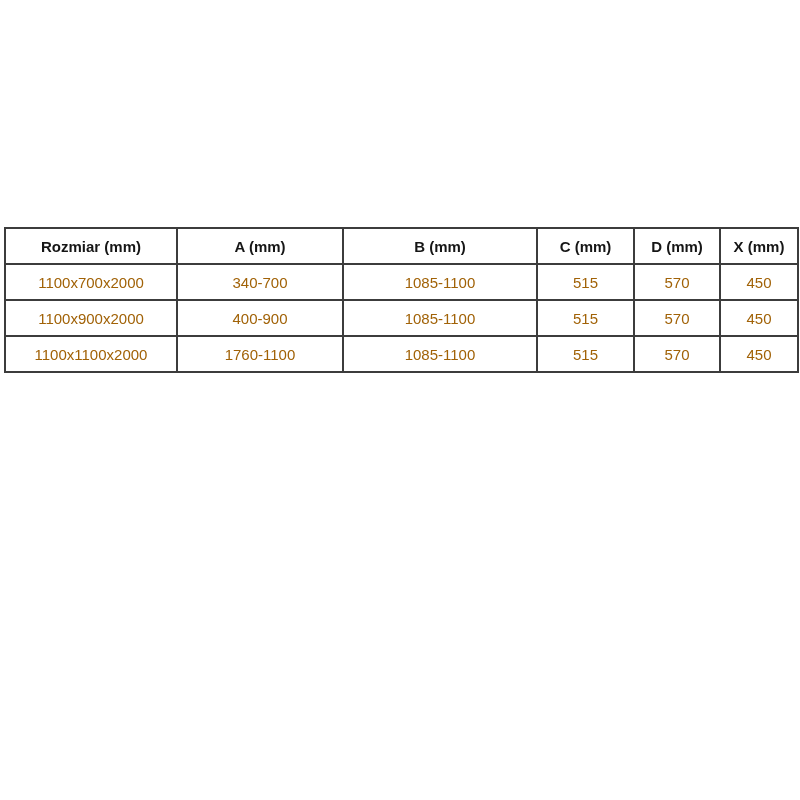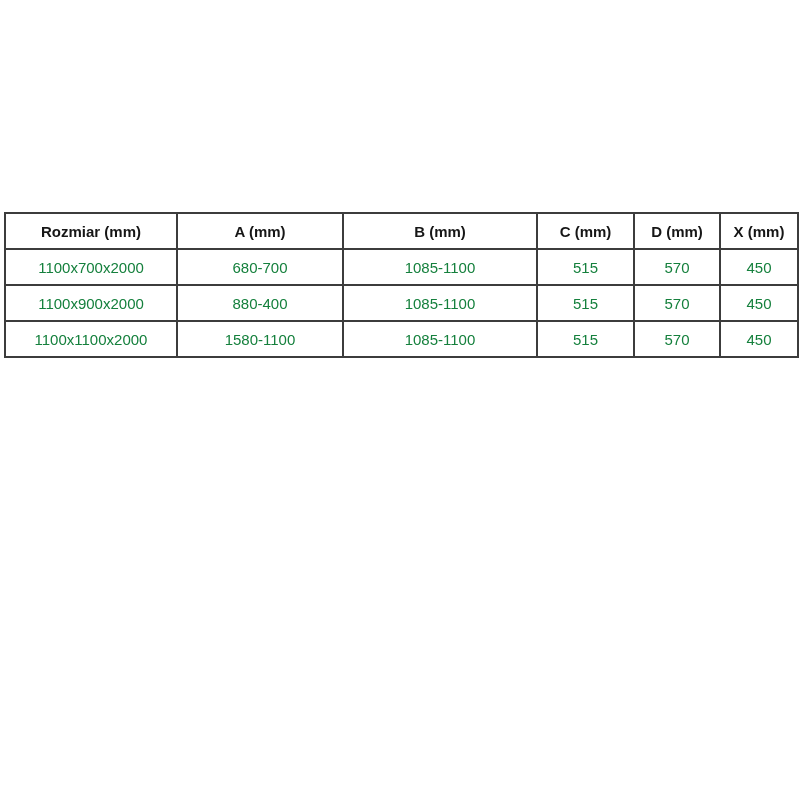--- a/index.html
+++ b/index.html
@@ -11,34 +11,34 @@
   .page {
     position: relative;
     width: 800px;
     height: 800px;
     background: #ffffff;
     overflow: hidden;
   }
   table.dim-table {
     position: absolute;
     left: 4px;
-    top: 212px;
+    top: 227px;
     width: 793px;
     border-collapse: collapse;
     table-layout: fixed;
   }
   table.dim-table th,
   table.dim-table td {
     border: 2px solid #3c3c3c;
     text-align: center;
     vertical-align: middle;
     height: 34px;
     padding: 0;
     font-size: 15px;
-    color: #15803d;
+    color: #a16207;
     background: #ffffff;
     white-space: nowrap;
     overflow: hidden;
   }
   table.dim-table th {
     font-weight: bold;
     color: #161616;
   }
 </style>
 </head>
@@ -60,37 +60,37 @@
           <th>A (mm)</th>
           <th>B (mm)</th>
           <th>C (mm)</th>
           <th>D (mm)</th>
           <th>X (mm)</th>
         </tr>
     </thead>
     <tbody id="body-rows">
         <tr>
           <td>1100x700x2000</td>
-          <td>680-700</td>
+          <td>340-700</td>
           <td>1085-1100</td>
           <td>515</td>
           <td>570</td>
           <td>450</td>
         </tr>
         <tr>
           <td>1100x900x2000</td>
-          <td>880-400</td>
+          <td>400-900</td>
           <td>1085-1100</td>
           <td>515</td>
           <td>570</td>
           <td>450</td>
         </tr>
         <tr>
           <td>1100x1100x2000</td>
-          <td>1580-1100</td>
+          <td>1760-1100</td>
           <td>1085-1100</td>
           <td>515</td>
           <td>570</td>
           <td>450</td>
         </tr>
       </tbody>
   </table>
 </div>
 
 </body></html>

